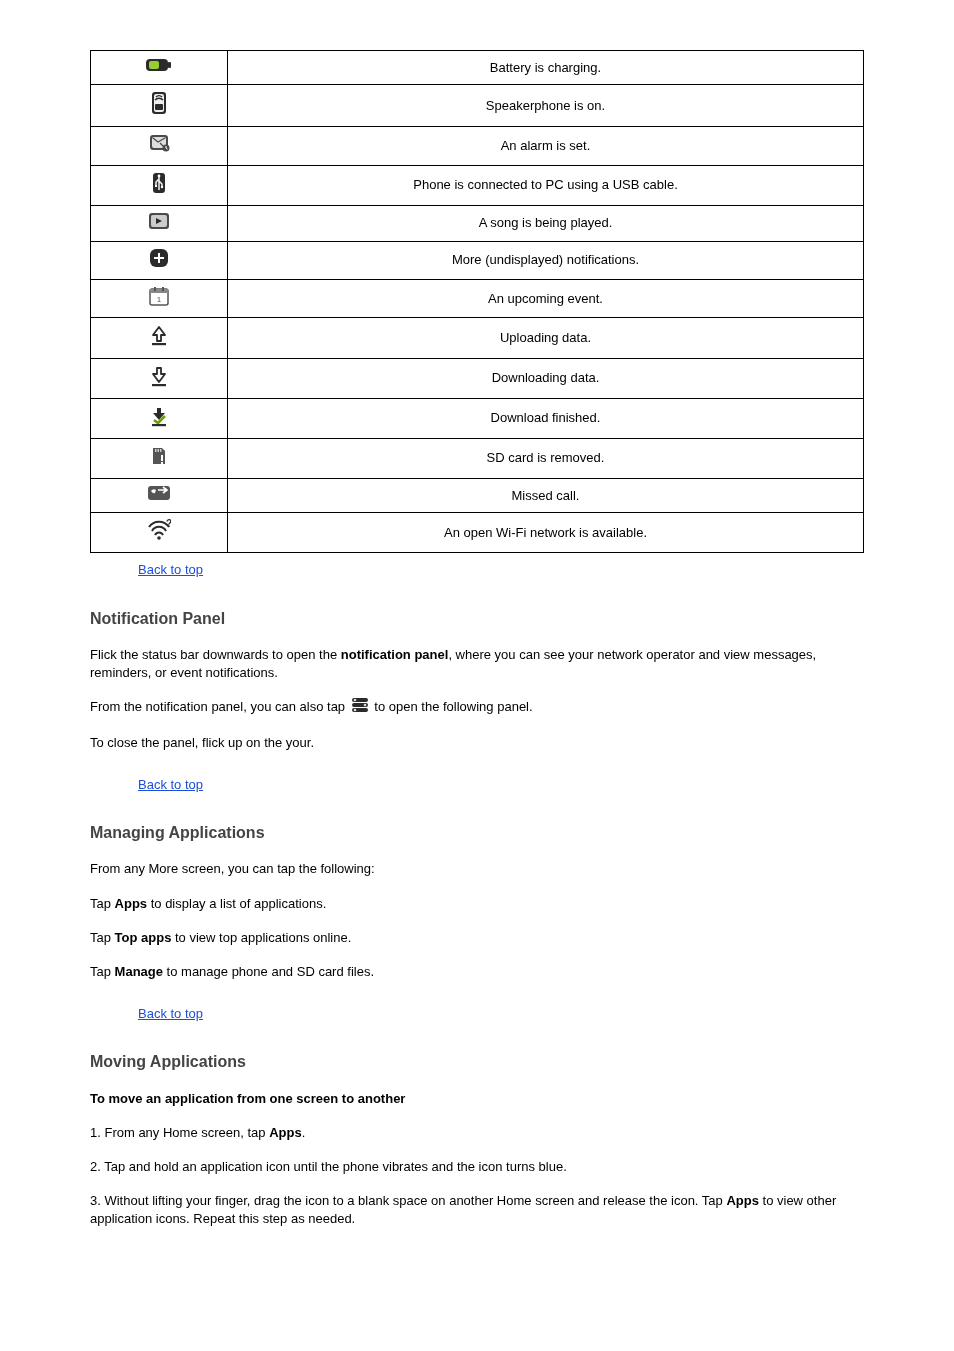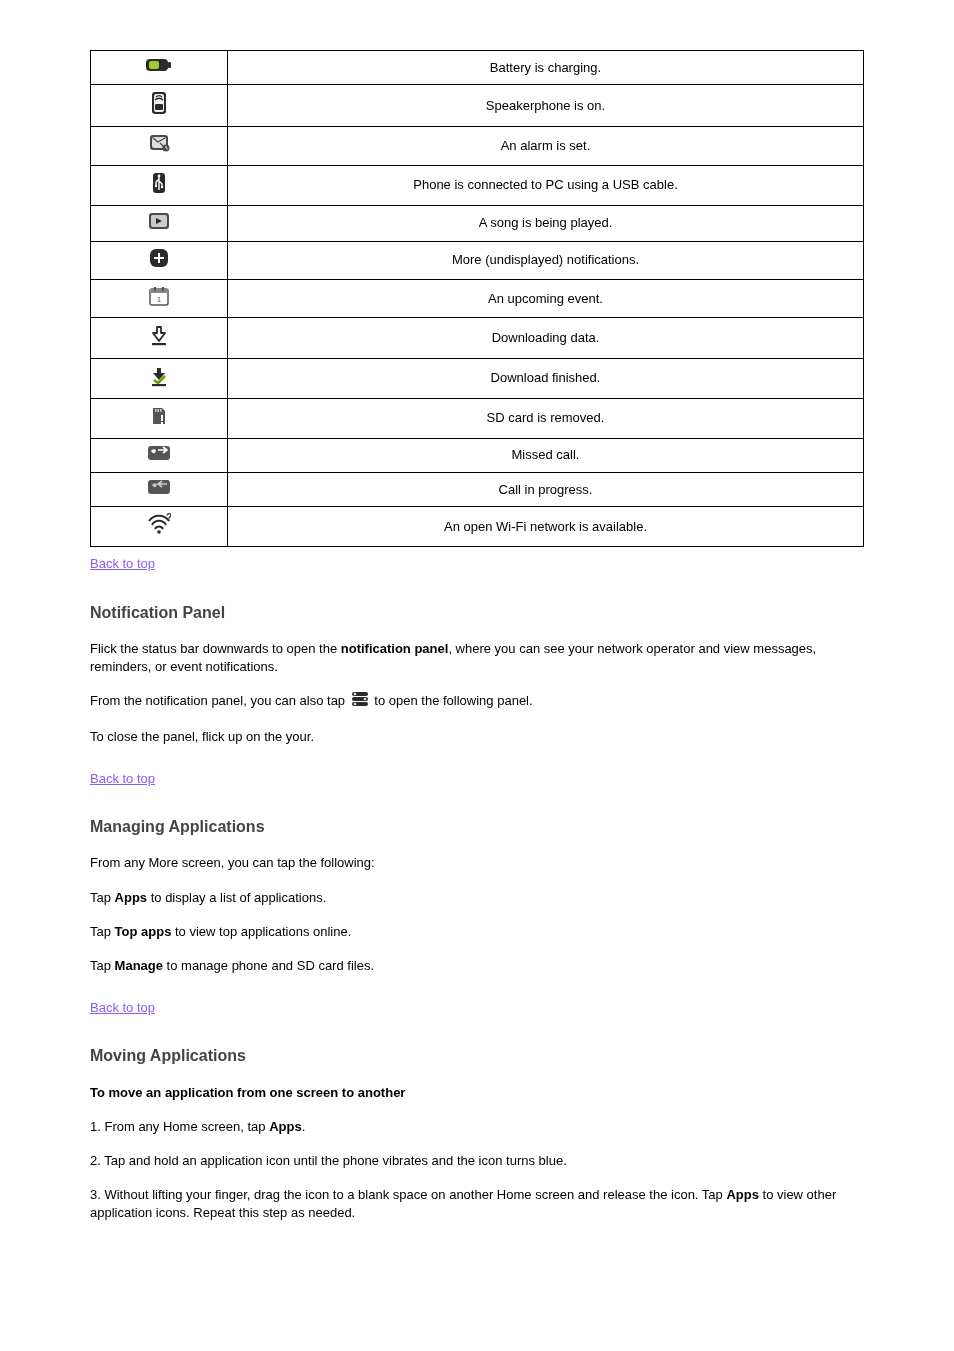--- a/index.html
+++ b/index.html
@@ -39,25 +39,26 @@
     justify-content: center;
   }
 
   h2.section-heading {
     font-size: 16px;
     font-weight: bold;
     margin: 28px 0 10px 0;
     color: #444;
   }
   a.back-to-top {
-    color: #8b5cf6;
+    color: #1d4ed8;
     text-decoration: underline;
     font-size: 13px;
     display: inline-block;
     margin-top: 8px;
+    margin-left: 48px;
   }
   p {
     margin: 16px 0;
   }
   .inline-icon {
     display: inline-block;
     vertical-align: middle;
     margin: 0 3px;
   }
 </style>
@@ -144,20 +145,29 @@
                 <rect x="6" y="1" width="2" height="4" fill="#555"></rect>
                 <rect x="14" y="1" width="2" height="4" fill="#555"></rect>
                 <text x="11" y="16" text-anchor="middle" font-size="8" fill="#555" font-family="Arial">1</text>
               </svg>
             </span></td>
           <td>An upcoming event.</td>
         </tr>
         <tr>
           <td class="icon-cell"><span class="icon-wrap">
               <svg width="20" height="22" viewBox="0 0 20 22">
+                <path d="M10 3 L16 11 L12 11 L12 17 L8 17 L8 11 L4 11 Z" fill="none" stroke="#2b2b2b" stroke-width="1.8" stroke-linejoin="round"></path>
+                <rect x="3" y="19" width="14" height="2.2" fill="#2b2b2b"></rect>
+              </svg>
+            </span></td>
+          <td>Uploading data.</td>
+        </tr>
+        <tr>
+          <td class="icon-cell"><span class="icon-wrap">
+              <svg width="20" height="22" viewBox="0 0 20 22">
                 <path d="M10 17 L4 9 L8 9 L8 3 L12 3 L12 9 L16 9 Z" fill="none" stroke="#2b2b2b" stroke-width="1.8" stroke-linejoin="round"></path>
                 <rect x="3" y="19" width="14" height="2.2" fill="#2b2b2b"></rect>
               </svg>
             </span></td>
           <td>Downloading data.</td>
         </tr>
         <tr>
           <td class="icon-cell"><span class="icon-wrap">
               <svg width="20" height="22" viewBox="0 0 20 22">
                 <path d="M10 15 L4 8 L8 8 L8 3 L12 3 L12 8 L16 8 Z" fill="#2b2b2b"></path>
@@ -182,30 +192,20 @@
         </tr>
         <tr>
           <td class="icon-cell"><span class="icon-wrap">
               <svg width="24" height="16" viewBox="0 0 24 16">
                 <rect x="1" y="1" width="22" height="14" rx="3" fill="#555"></rect>
                 <path d="M4 6 Q6 3 9 5 L8 8 Q6 9 4 6 Z" fill="#fff"></path>
                 <path d="M11 5 L20 5 M16 2 L20 5 L16 8" stroke="#fff" stroke-width="1.6" fill="none"></path>
               </svg>
             </span></td>
           <td>Missed call.</td>
-        </tr>
-        <tr>
-          <td class="icon-cell"><span class="icon-wrap">
-              <svg width="24" height="16" viewBox="0 0 24 16">
-                <rect x="1" y="1" width="22" height="14" rx="3" fill="#555"></rect>
-                <path d="M5 6 Q7 3 10 5 L9 8 Q7 9 5 6 Z" fill="#ccc"></path>
-                <path d="M20 5 L11 5 M15 2 L11 5 L15 8" stroke="#ccc" stroke-width="1.6" fill="none"></path>
-              </svg>
-            </span></td>
-          <td>Call in progress.</td>
         </tr>
         <tr>
           <td class="icon-cell"><span class="icon-wrap">
               <svg width="24" height="22" viewBox="0 0 24 22">
                 <path d="M2 8 A12 12 0 0 1 22 8" stroke="#2b2b2b" stroke-width="2" fill="none"></path>
                 <path d="M5 12 A8 8 0 0 1 19 12" stroke="#2b2b2b" stroke-width="2" fill="none"></path>
                 <path d="M8 16 A4.5 4.5 0 0 1 16 16" stroke="#2b2b2b" stroke-width="2" fill="none"></path>
                 <circle cx="12" cy="19" r="1.8" fill="#2b2b2b"></circle>
                 <text x="19" y="8" font-size="10" font-weight="bold" fill="#2b2b2b">?</text>
               </svg>

